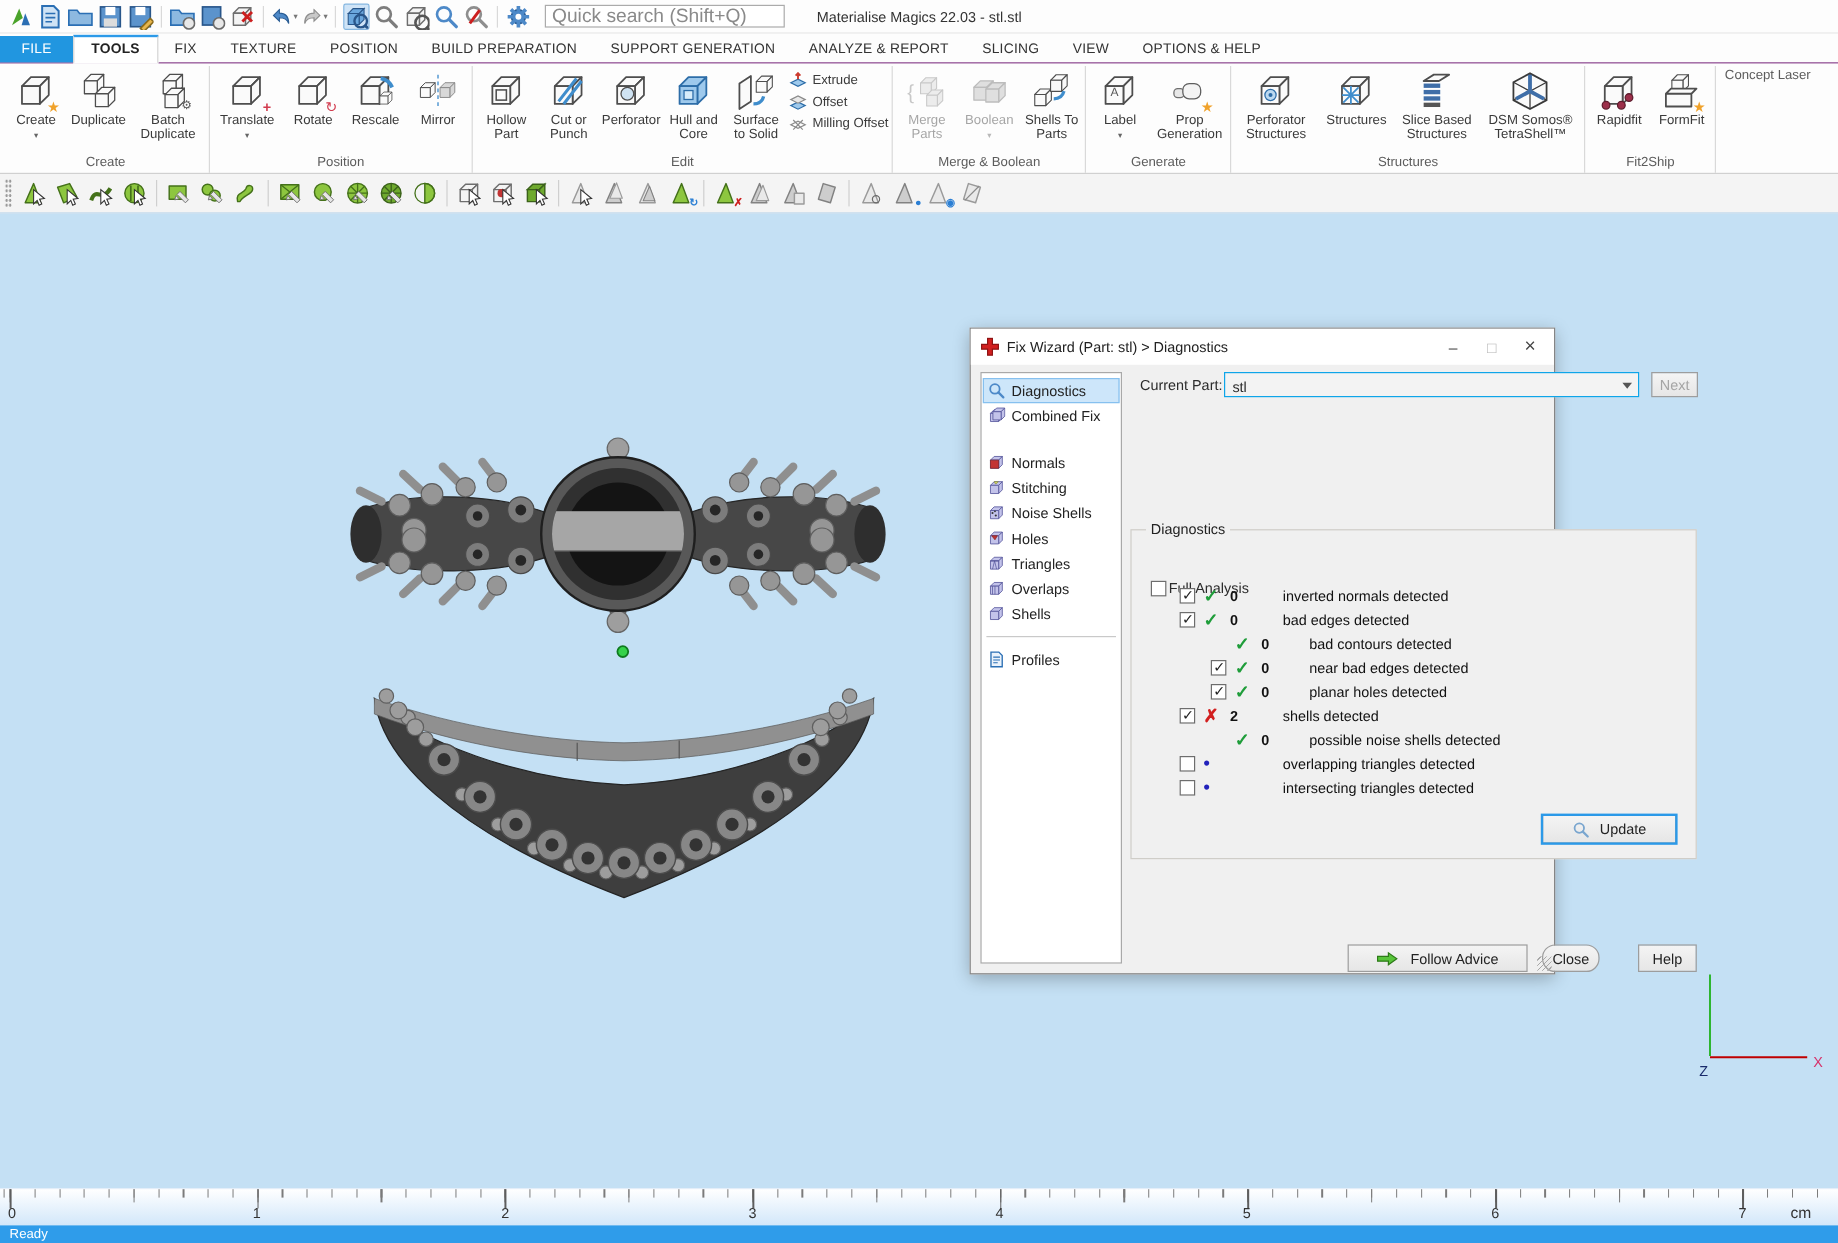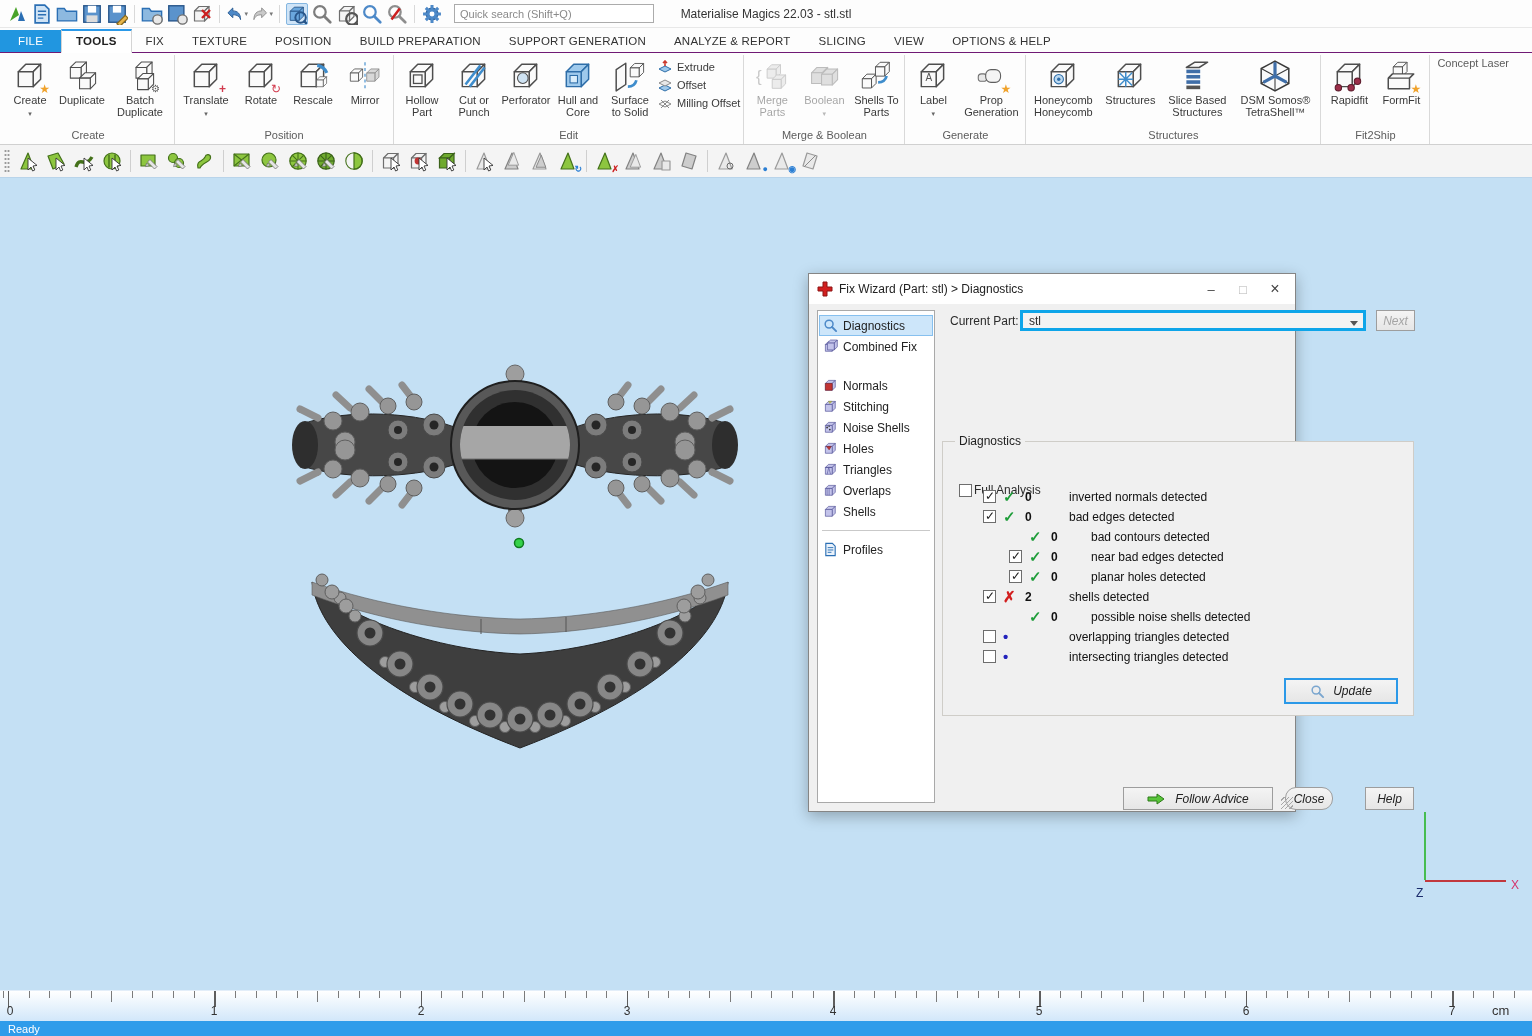--- a/index.html
+++ b/index.html
@@ -7,21 +7,21 @@
   body { font-family:"Liberation Sans", sans-serif; font-size:12px; color:#2b2b2b; background:#fff; }
   .app { width:1532px; height:1036px; display:flex; flex-direction:column; position:relative; }
 
   
   .titlebar { height:28px; background:#fdfdfd; display:flex; align-items:center; padding:0 6px; position:relative; border-bottom:1px solid #e8e8e8; }
   .qa { display:flex; align-items:center; gap:3px; }
   .qa .qbtn { width:22px; height:22px; display:flex; align-items:center; justify-content:center; border-radius:2px; position:relative; }
   .qa .qbtn.pressed { background:#cfe4f7; border:1px solid #84b6e0; }
   .qa .sep { width:1px; height:18px; background:#d9d9d9; margin:0 3px; }
   .qa .dd { font-size:7px; color:#777; margin-left:1px; }
-  .searchbox { margin-left:8px; width:200px; height:19px; border:1px solid #ababab; background:#fff; font-size:11px; padding:0 5px; color:#444; font-family:"Liberation Sans",sans-serif; }
+  .searchbox { margin-left:8px; width:200px; height:19px; border:1px solid #ababab; background:#fff; font-size:16px; padding:0 5px; color:#444; font-family:"Liberation Sans",sans-serif; }
   .searchbox::placeholder { color:#8a8a8a; }
   .wtitle { position:absolute; left:0; right:0; text-align:center; font-size:12px; color:#333; pointer-events:none; }
 
   
   .menubar { height:25px; background:#fdfdfd; display:flex; align-items:flex-end; border-bottom:1px solid #701a75; }
   .tab { padding:4px 14px 5px; font-size:11.5px; color:#333; letter-spacing:.2px; }
   .tab.file { background:#2196e0; color:#fff; padding:5px 18px; }
   .tab.active { background:#fff; border:1px solid #d4d4d4; border-bottom:1px solid #fff; border-top:2px solid #2b99e8; margin-bottom:-1px; color:#222;font-weight:bold; }
 
   
@@ -79,23 +79,23 @@
   .dlg-side { position:absolute; left:8px; top:36px; width:118px; bottom:8px; background:#fff; border:1px solid #a9a9a9; padding-top:4px; }
   .sitem { display:flex; align-items:center; gap:5px; padding:3px 4px; font-size:12px; color:#222; margin:0 1px; }
   .sitem.selected { background:#cde6fa; border:1px solid #86c0ef; padding:2px 3px; }
   .sitem svg { width:15px; height:15px; flex:none; }
   .sgap { height:18px; }
   .ssep { border-top:1px solid #c9c9c9; margin:8px 4px; }
   .pcube { fill:#c3c3ea; stroke:#55559a; stroke-width:1; stroke-linejoin:round; }
   .pcube-acc { fill:#c23434; stroke:#7c1d1d; stroke-width:.8; }
 
   .cp-label { position:absolute; left:141px; top:40px; font-size:12px; }
-  .combo { position:absolute; left:211px; top:36px; width:346px; height:21px; background:#f3f3f3; border:3px solid #0ea5e9; font-size:12px; display:flex; align-items:flex-end; padding:0 6px; }
+  .combo { position:absolute; left:211px; top:36px; width:346px; height:21px; background:#f3f3f3; border:1px solid #0ea5e9; font-size:12px; display:flex; align-items:flex-end; padding:0 6px; }
   .combo .chev { position:absolute; right:5px; top:8px; width:0; height:0; border-left:4px solid transparent; border-right:4px solid transparent; border-top:5px solid #555; }
-  .btn { background:linear-gradient(#f4f4f4,#e6e6e6); border:1px solid #9d9d9d; font-size:12px; color:#222; display:flex; align-items:center; justify-content:center; font-family:"Liberation Sans",sans-serif;font-style:italic; }
+  .btn { background:linear-gradient(#f4f4f4,#e6e6e6); border:1px solid #9d9d9d; font-size:12px; color:#222; display:flex; align-items:center; justify-content:center; font-family:"Liberation Sans",sans-serif; }
   .nextbtn { position:absolute; left:567px; top:36px; width:39px; height:21px; color:#a5a5a5; }
   .gbox { position:absolute; border:1px solid #cfcdc8; background:#f0f0f0; }
   .gbox .glabel { position:absolute; top:-8px; left:12px; background:#f0f0f0; padding:0 4px; font-size:12px; color:#222; }
   .advice-box { left:133px; top:87px; width:472px; height:73px; }
   .advice-text { position:absolute; left:18px; top:16px; right:36px; font-size:12px; color:#111; }
   .vscroll { position:absolute; right:5px; top:10px; bottom:10px; width:15px; display:flex; flex-direction:column; justify-content:space-between; align-items:center; color:#9a9a9a; font-size:9px; }
   .diag-box { left:133px; top:167px; width:472px; height:275px; }
   .fa-row { position:absolute; left:16px; top:16px; display:flex; align-items:center; gap:2px; font-size:12px;margin-top:25px; }
   .cb { width:13px; height:13px; background:#fff; border:1px solid #6d6d6d; position:relative; flex:none; display:inline-block; }
   .cb.checked::after { content:"✓"; position:absolute; left:1px; top:-2px; font-size:12px; color:#222; }
@@ -502,21 +502,21 @@
     </div>
 
     <div class="rgroup">
       <div class="rbtns">
         <div class="rbtn w68">
             <span class="ric"><svg viewBox="0 0 32 32">
                 <use href="#s-cube" class="cubestroke"></use>
                 <circle cx="12" cy="19" r="4.4" fill="#bcd9f0" stroke="#2d6da8"></circle>
                 <circle cx="12" cy="19" r="1.6" fill="#2d6da8"></circle>
               </svg></span>
-            <span>Honeycomb Honeycomb</span>
+            <span>Perforator Structures</span>
           </div>
         <div class="rbtn w62">
             <span class="ric"><svg viewBox="0 0 32 32">
                 <use href="#s-cube" class="cubestroke"></use>
                 <path d="M6,13 L18,25 M18,13 L6,25 M12,12 L12,26 M5,19 L19,19" stroke="#3f8dcc" stroke-width="1.4"></path>
               </svg></span>
             <span>Structures</span>
           </div>
         <div class="rbtn w68">
             <span class="ric"><svg viewBox="0 0 32 32">

